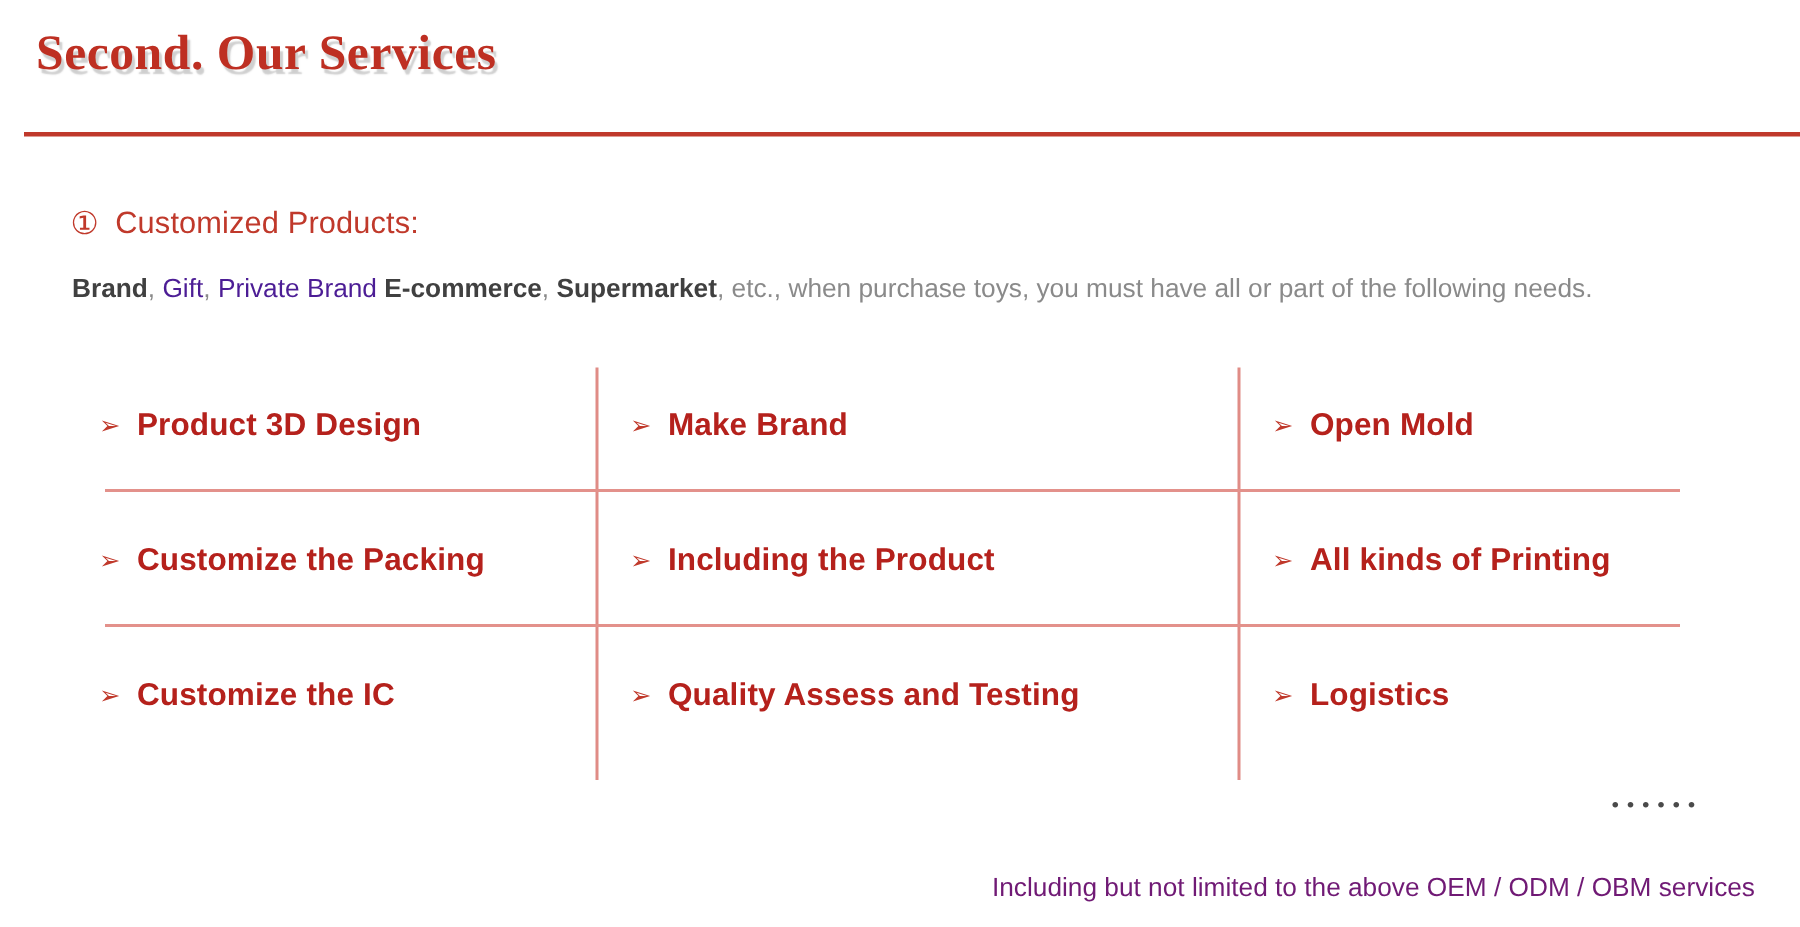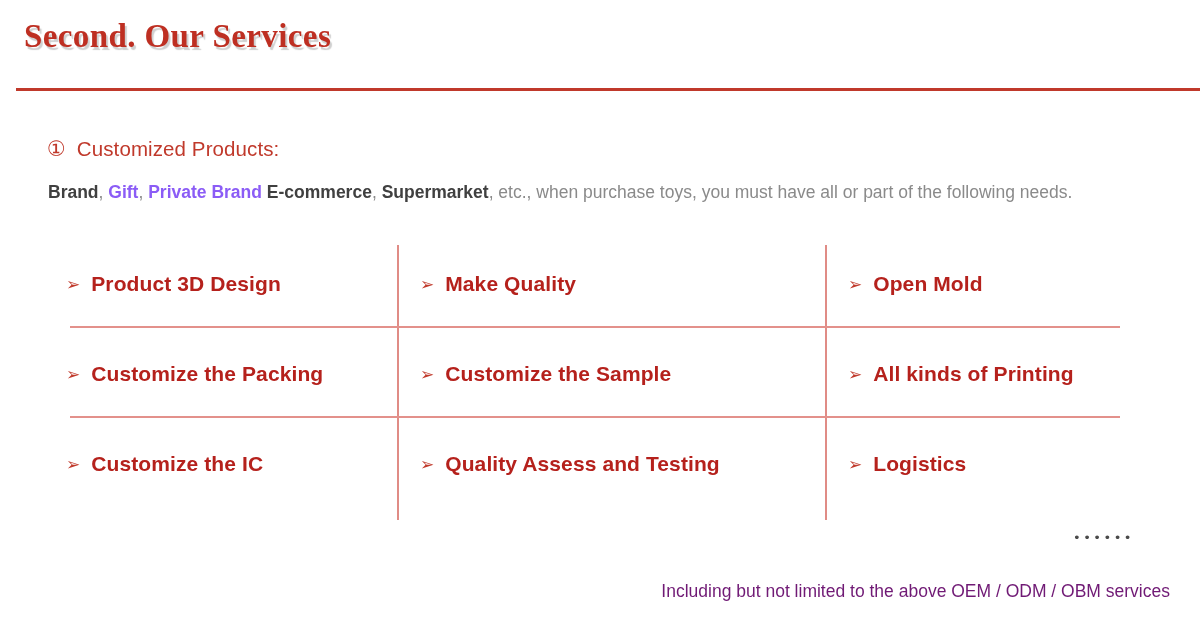--- a/index.html
+++ b/index.html
@@ -76,22 +76,22 @@
     font-size: 17.5px;
     color: #808080;
     white-space: nowrap;
     line-height: 1.2;
   }
   #intro-paragraph .strong-dark {
     font-weight: bold;
     color: #404040;
   }
   #intro-paragraph .semi-dark {
-    font-weight: bold;
-    color: #8b5cf6;
+    font-weight: normal;
+    color: #4c1d95;
   }
   #intro-paragraph .light {
     font-weight: normal;
     color: #8A8A8A;
   }
 
   
   #services-grid {
     position: absolute;
     left: 0;
@@ -201,36 +201,36 @@
   <div class="grid-hline" id="grid-hline-1"></div>
   <div class="grid-hline" id="grid-hline-2"></div>
 
   <div class="grid-row" id="grid-row-0">
     <div class="grid-cell col-0">
       <span class="bullet-arrow">➢</span>
       <span class="cell-label">Product 3D Design</span>
     </div>
     <div class="grid-cell col-1">
       <span class="bullet-arrow">➢</span>
-      <span class="cell-label">Make Quality</span>
+      <span class="cell-label">Make Brand</span>
     </div>
     <div class="grid-cell col-2">
       <span class="bullet-arrow">➢</span>
       <span class="cell-label">Open Mold</span>
     </div>
   </div>
 
   <div class="grid-row" id="grid-row-1">
     <div class="grid-cell col-0">
       <span class="bullet-arrow">➢</span>
       <span class="cell-label">Customize the Packing</span>
     </div>
     <div class="grid-cell col-1">
       <span class="bullet-arrow">➢</span>
-      <span class="cell-label">Customize the Sample</span>
+      <span class="cell-label">Including the Product</span>
     </div>
     <div class="grid-cell col-2">
       <span class="bullet-arrow">➢</span>
       <span class="cell-label">All kinds of Printing</span>
     </div>
   </div>
 
   <div class="grid-row" id="grid-row-2">
     <div class="grid-cell col-0">
       <span class="bullet-arrow">➢</span>

